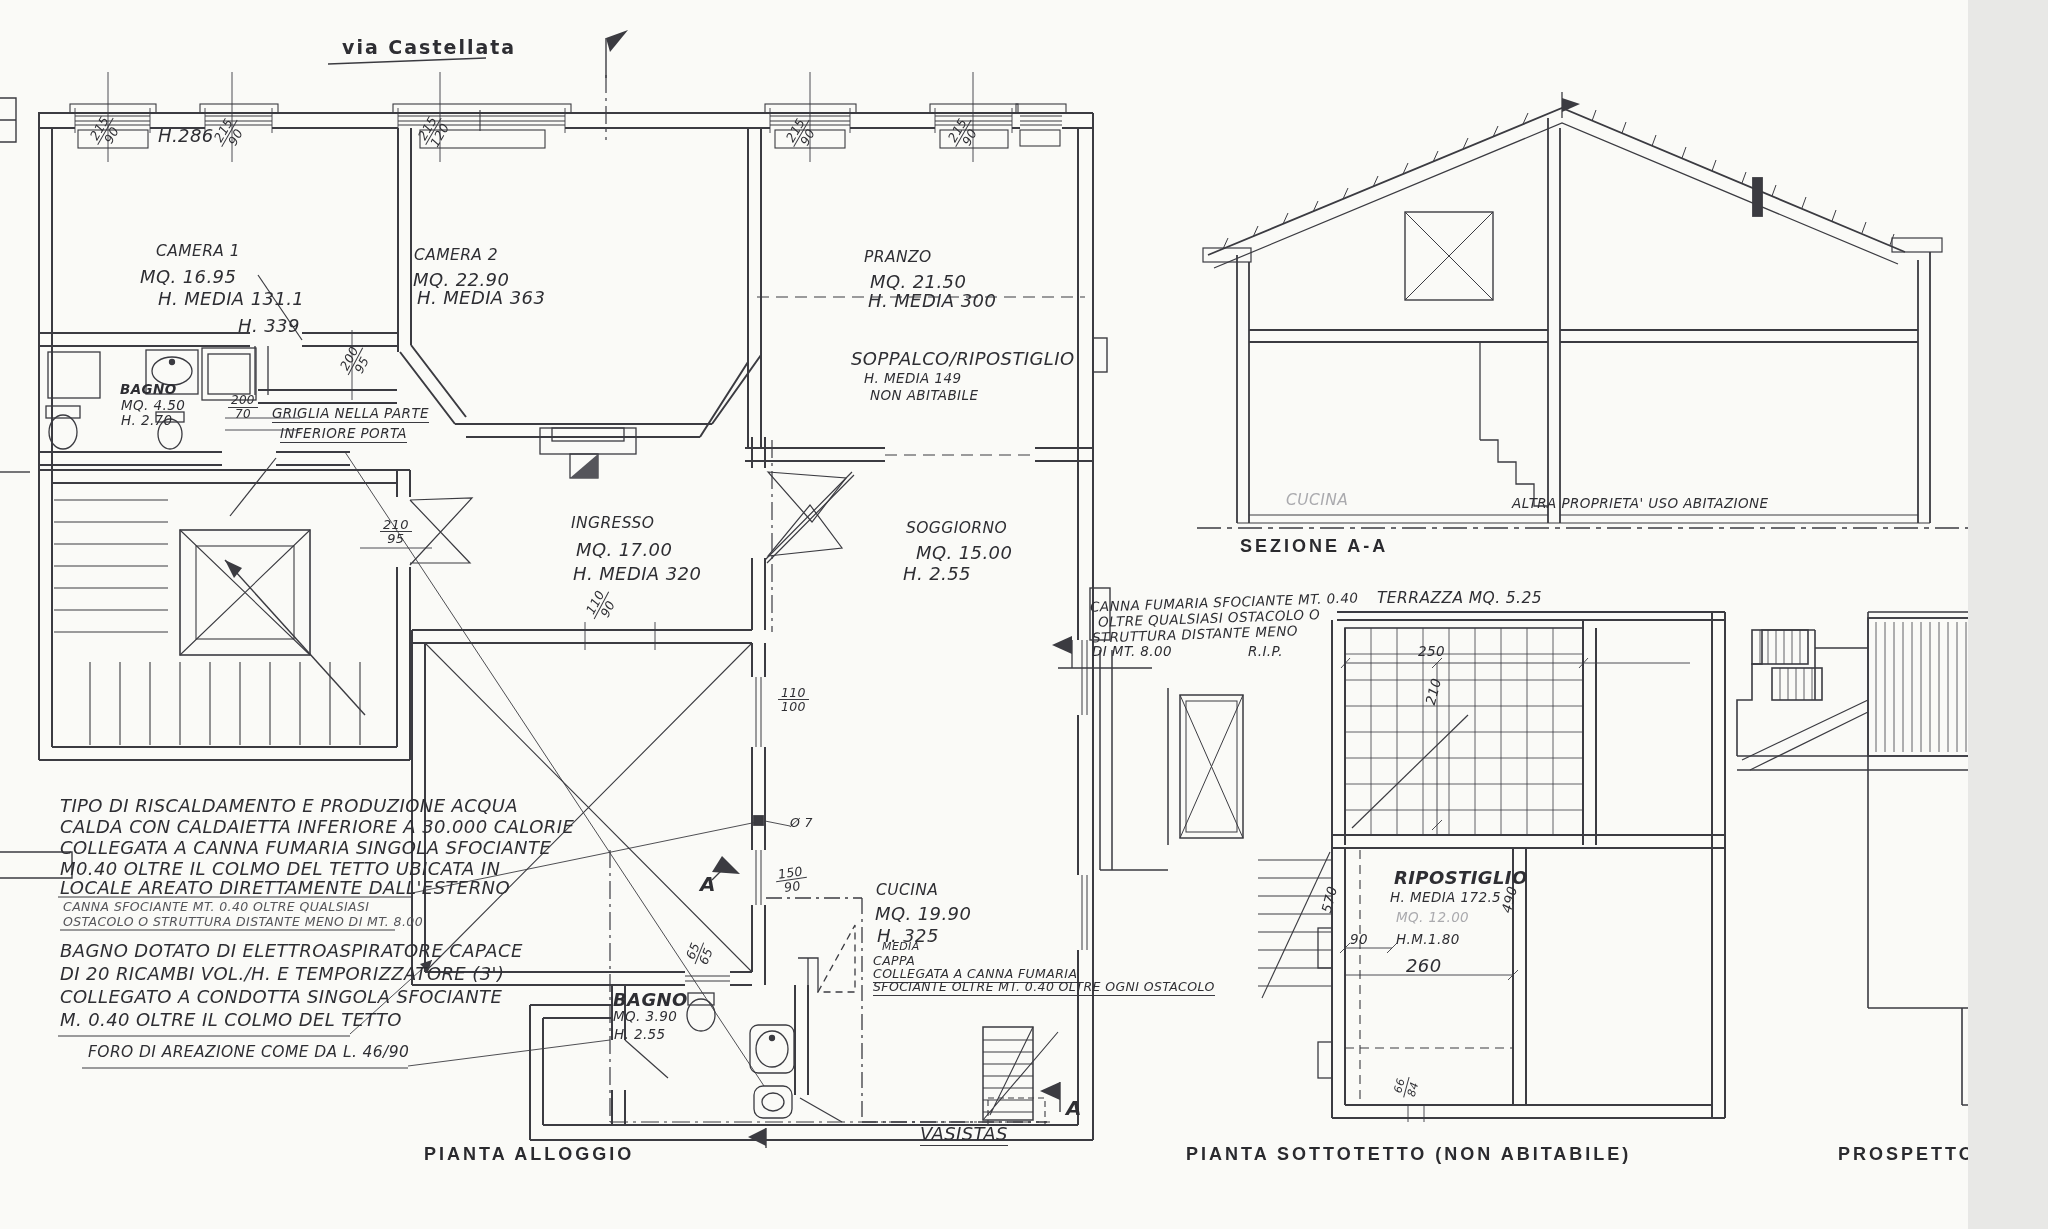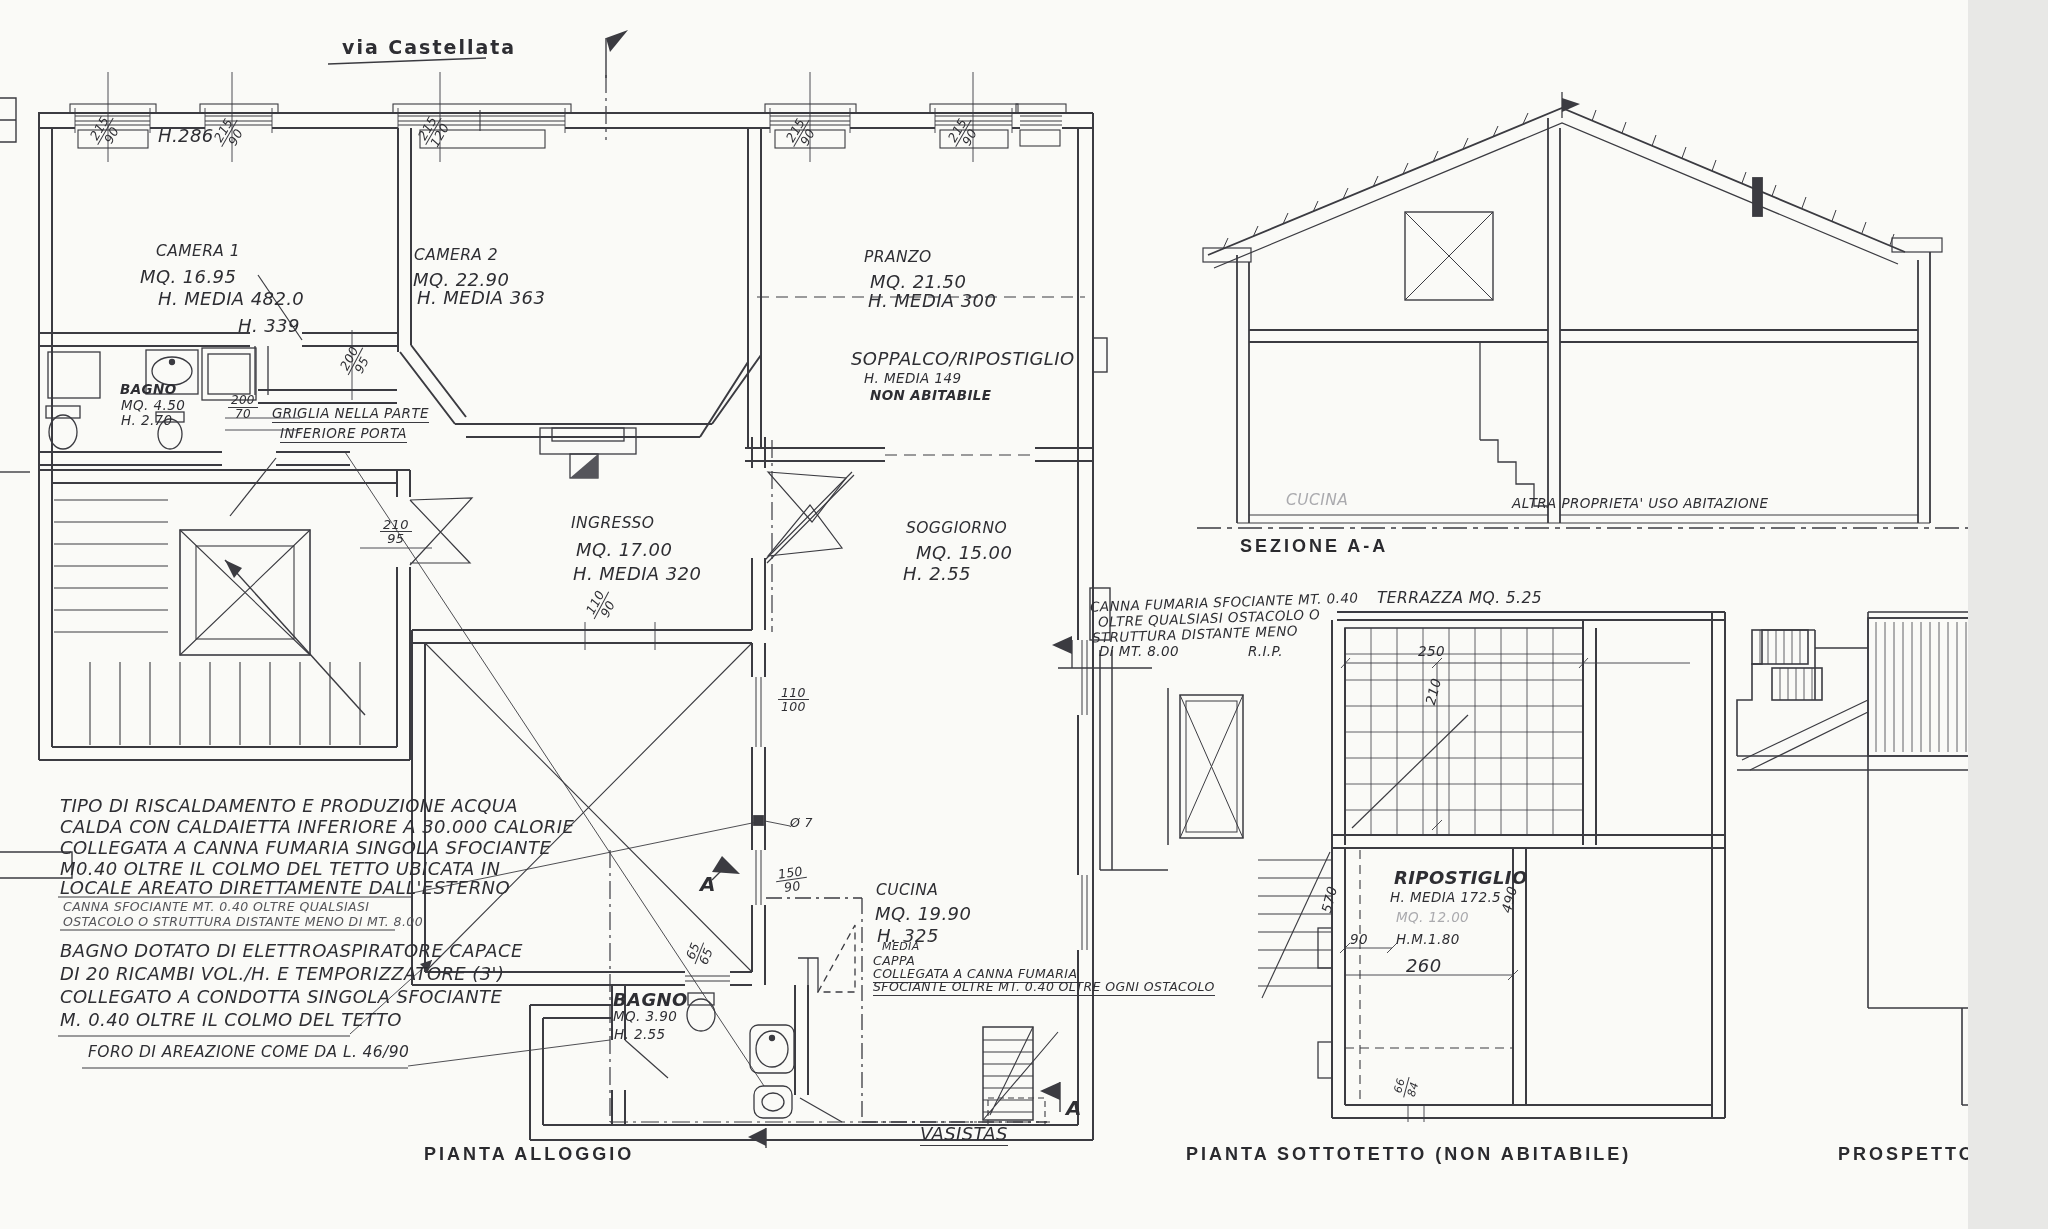--- a/index.html
+++ b/index.html
@@ -291,33 +291,33 @@
     <path d="M1868 612 V1008 M1868 1008 H2048"></path>
     <rect x="1985" y="938" width="63" height="70"></rect>
     <path d="M1962 1008 V1105 M1962 1105 H2048"></path>
   </g>
 </svg>
 
 <div class="street" style="left:342px;top:36px;">via Castellata</div>
 
 <div class="lbl s15" style="left:156px;top:243px;">CAMERA 1</div>
 <div class="lbl s14" style="left:140px;top:267px;">MQ. 16.95</div>
-<div class="lbl s14" style="left:158px;top:289px;">H. MEDIA 482.0</div>
+<div class="lbl s14" style="left:158px;top:289px;">H. MEDIA 131.1</div>
 
 <div class="lbl s15" style="left:414px;top:247px;">CAMERA 2</div>
 <div class="lbl s14" style="left:413px;top:270px;">MQ. 22.90</div>
 <div class="lbl s14" style="left:417px;top:288px;">H. MEDIA 363</div>
 
 <div class="lbl s15" style="left:864px;top:249px;">PRANZO</div>
 <div class="lbl s14" style="left:870px;top:272px;">MQ. 21.50</div>
 <div class="lbl s14" style="left:868px;top:291px;">H. MEDIA 300</div>
 
 <div class="lbl s14" style="left:851px;top:349px;">SOPPALCO/RIPOSTIGLIO</div>
 <div class="lbl s13" style="left:864px;top:371px;">H. MEDIA 149</div>
-<div class="lbl s13" style="left:870px;top:388px;font-weight:bold;">NON ABITABILE</div>
+<div class="lbl s13" style="left:870px;top:388px;">NON ABITABILE</div>
 
 <div class="lbl s13" style="left:120px;top:382px;font-weight:700;">BAGNO</div>
 <div class="lbl s13" style="left:121px;top:398px;">MQ. 4.50</div>
 <div class="lbl s13" style="left:121px;top:413px;">H. 2.70</div>
 
 <div class="lbl s15" style="left:571px;top:515px;">INGRESSO</div>
 <div class="lbl s14" style="left:576px;top:540px;">MQ. 17.00</div>
 <div class="lbl s14" style="left:573px;top:564px;">H. MEDIA 320</div>
 
 <div class="lbl s15" style="left:906px;top:520px;">SOGGIORNO</div>
@@ -414,21 +414,21 @@
 <div class="mkA" style="left:700px;top:872px;">A</div>
 <div class="mkA" style="left:1066px;top:1096px;">A</div>
 
 <div class="lbl s15 faint" style="left:1286px;top:492px;">CUCINA</div>
 <div class="lbl s13" style="left:1512px;top:496px;">ALTRA PROPRIETA' USO ABITAZIONE</div>
 <div class="cap" style="left:1240px;top:536px;">SEZIONE A-A</div>
 
 <div class="lbl s13" style="left:1090px;top:595px;transform:rotate(-2deg);">CANNA FUMARIA SFOCIANTE MT. 0.40</div>
 <div class="lbl s13" style="left:1098px;top:611px;transform:rotate(-2deg);">OLTRE QUALSIASI OSTACOLO O</div>
 <div class="lbl s13" style="left:1092px;top:627px;transform:rotate(-2deg);">STRUTTURA DISTANTE MENO</div>
-<div class="lbl s13" style="left:1092px;top:644px;padding-left:7px;">DI MT. 8.00</div>
+<div class="lbl s13" style="left:1092px;top:644px;">DI MT. 8.00</div>
 <div class="lbl s13" style="left:1248px;top:644px;">R.I.P.</div>
 
 <div class="lbl s15" style="left:1377px;top:590px;">TERRAZZA MQ. 5.25</div>
 
 <div class="lbl s13" style="left:1418px;top:644px;">250</div>
 <div class="lbl s13" style="left:1420px;top:684px;transform:rotate(-75deg);">210</div>
 <div class="lbl s13" style="left:1316px;top:892px;transform:rotate(-75deg);">570</div>
 <div class="lbl s13" style="left:1496px;top:892px;transform:rotate(-75deg);">490</div>
 <div class="lbl s13" style="left:1350px;top:932px;">90</div>
 <div class="lbl s14" style="left:1406px;top:956px;">260</div>

